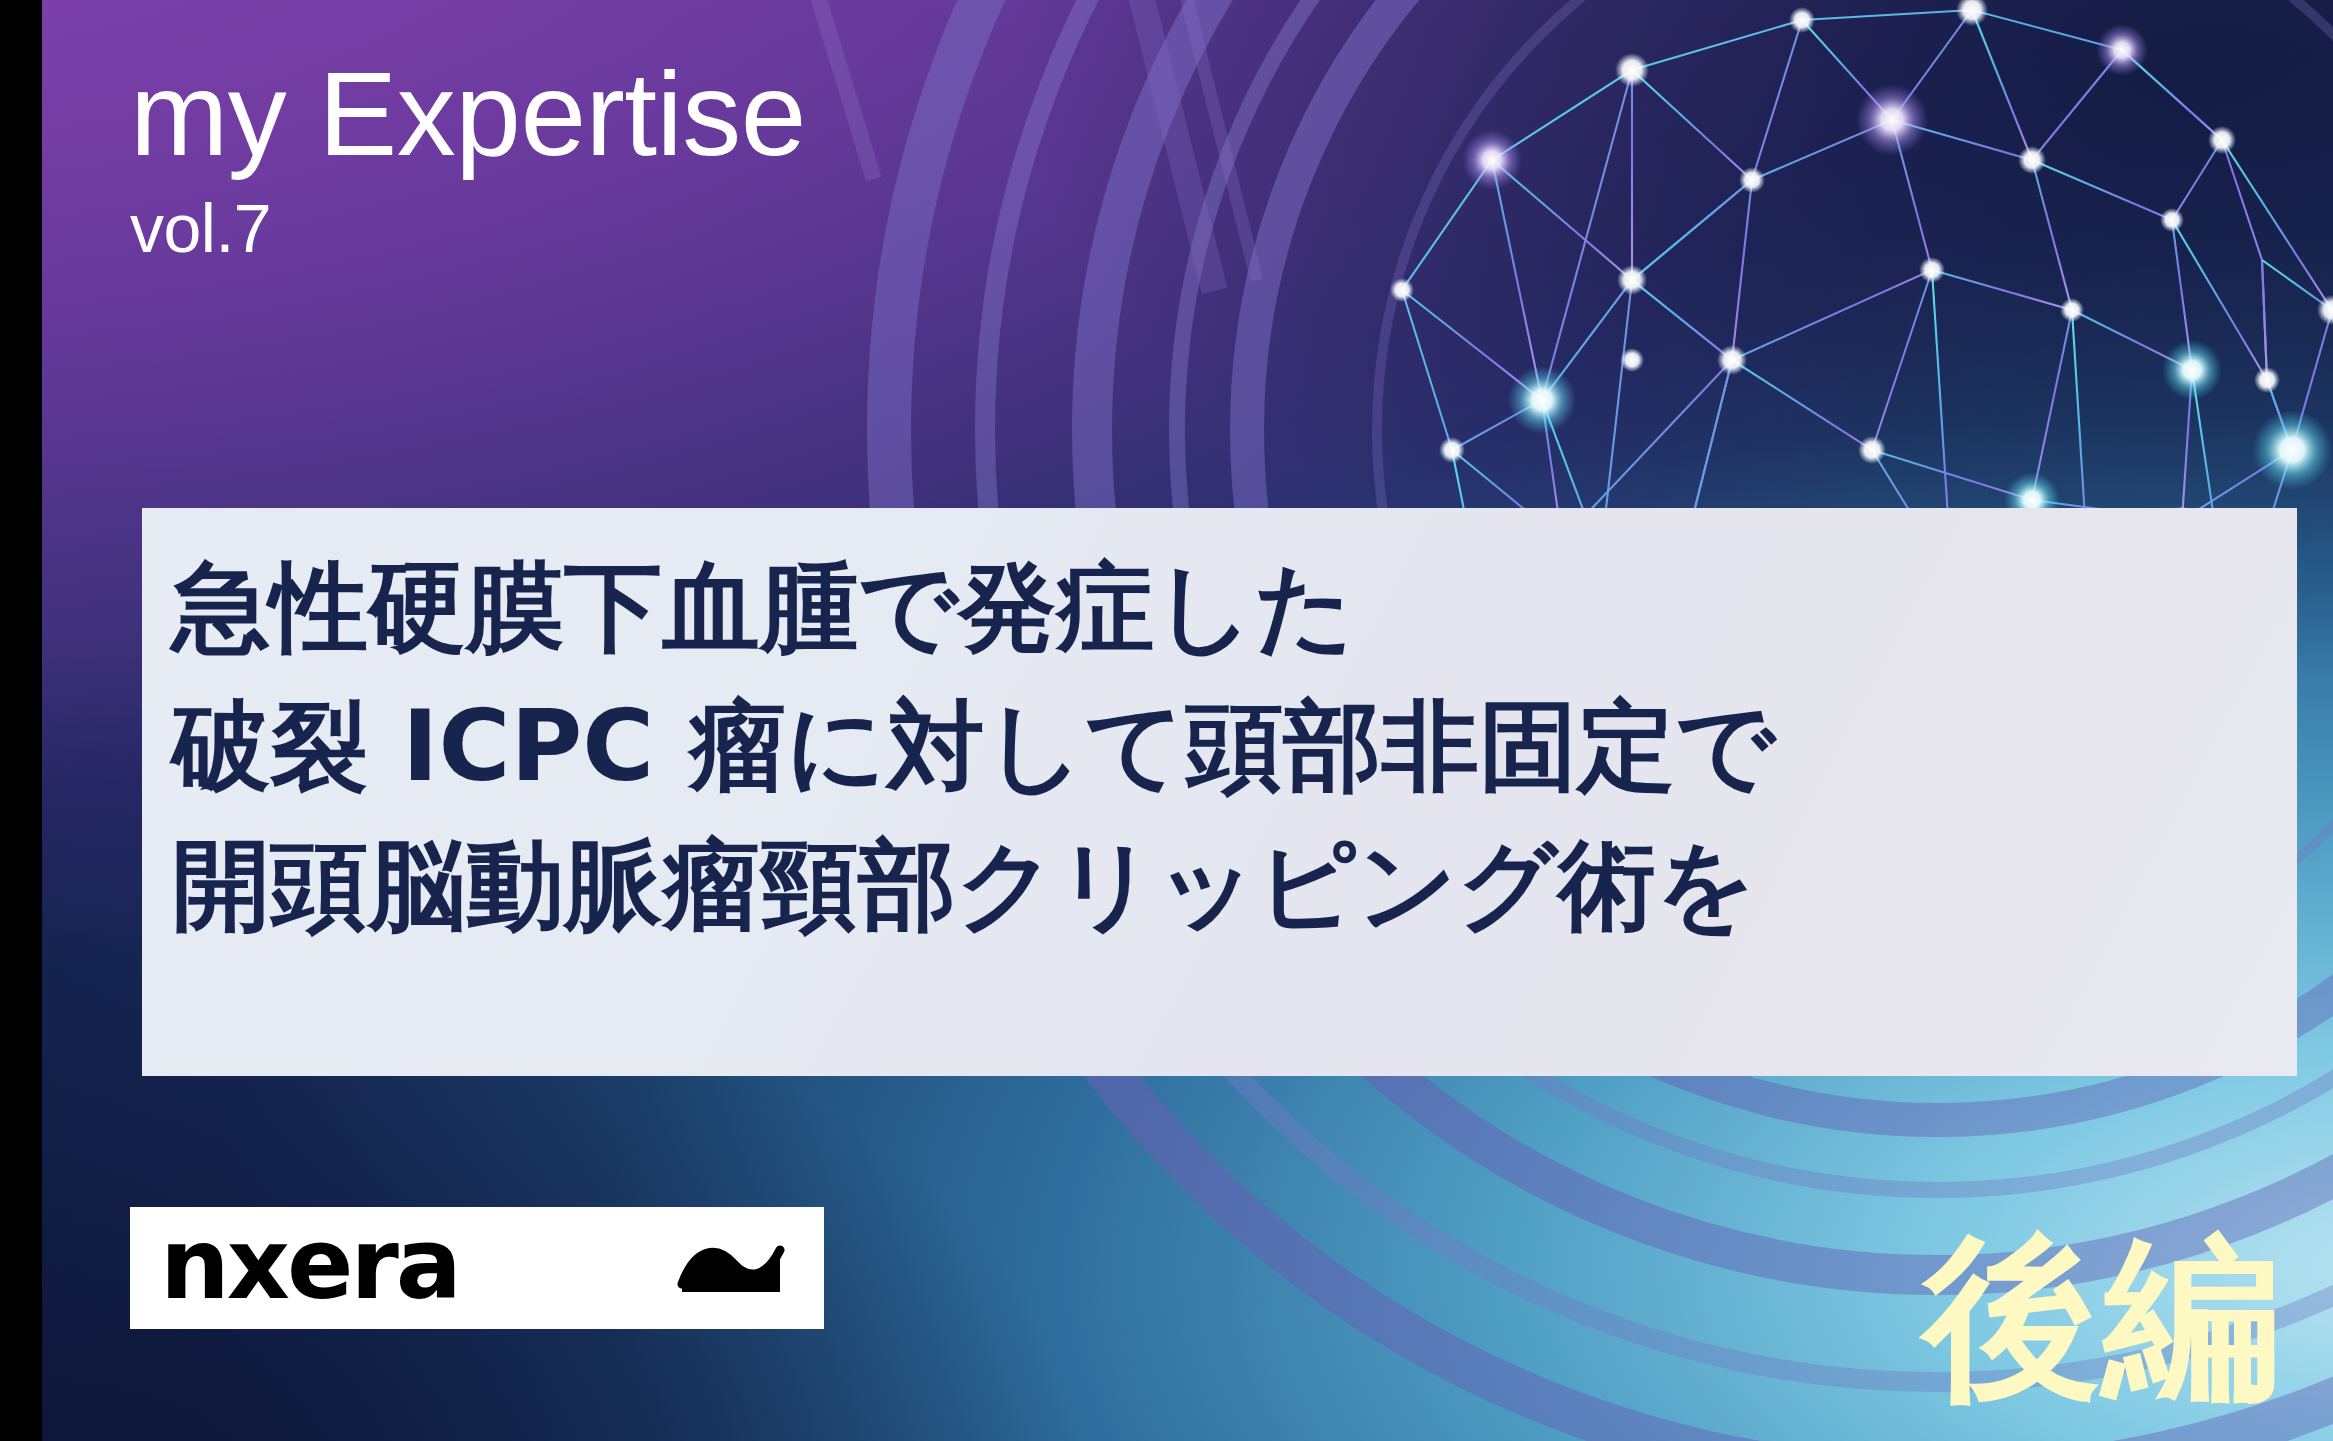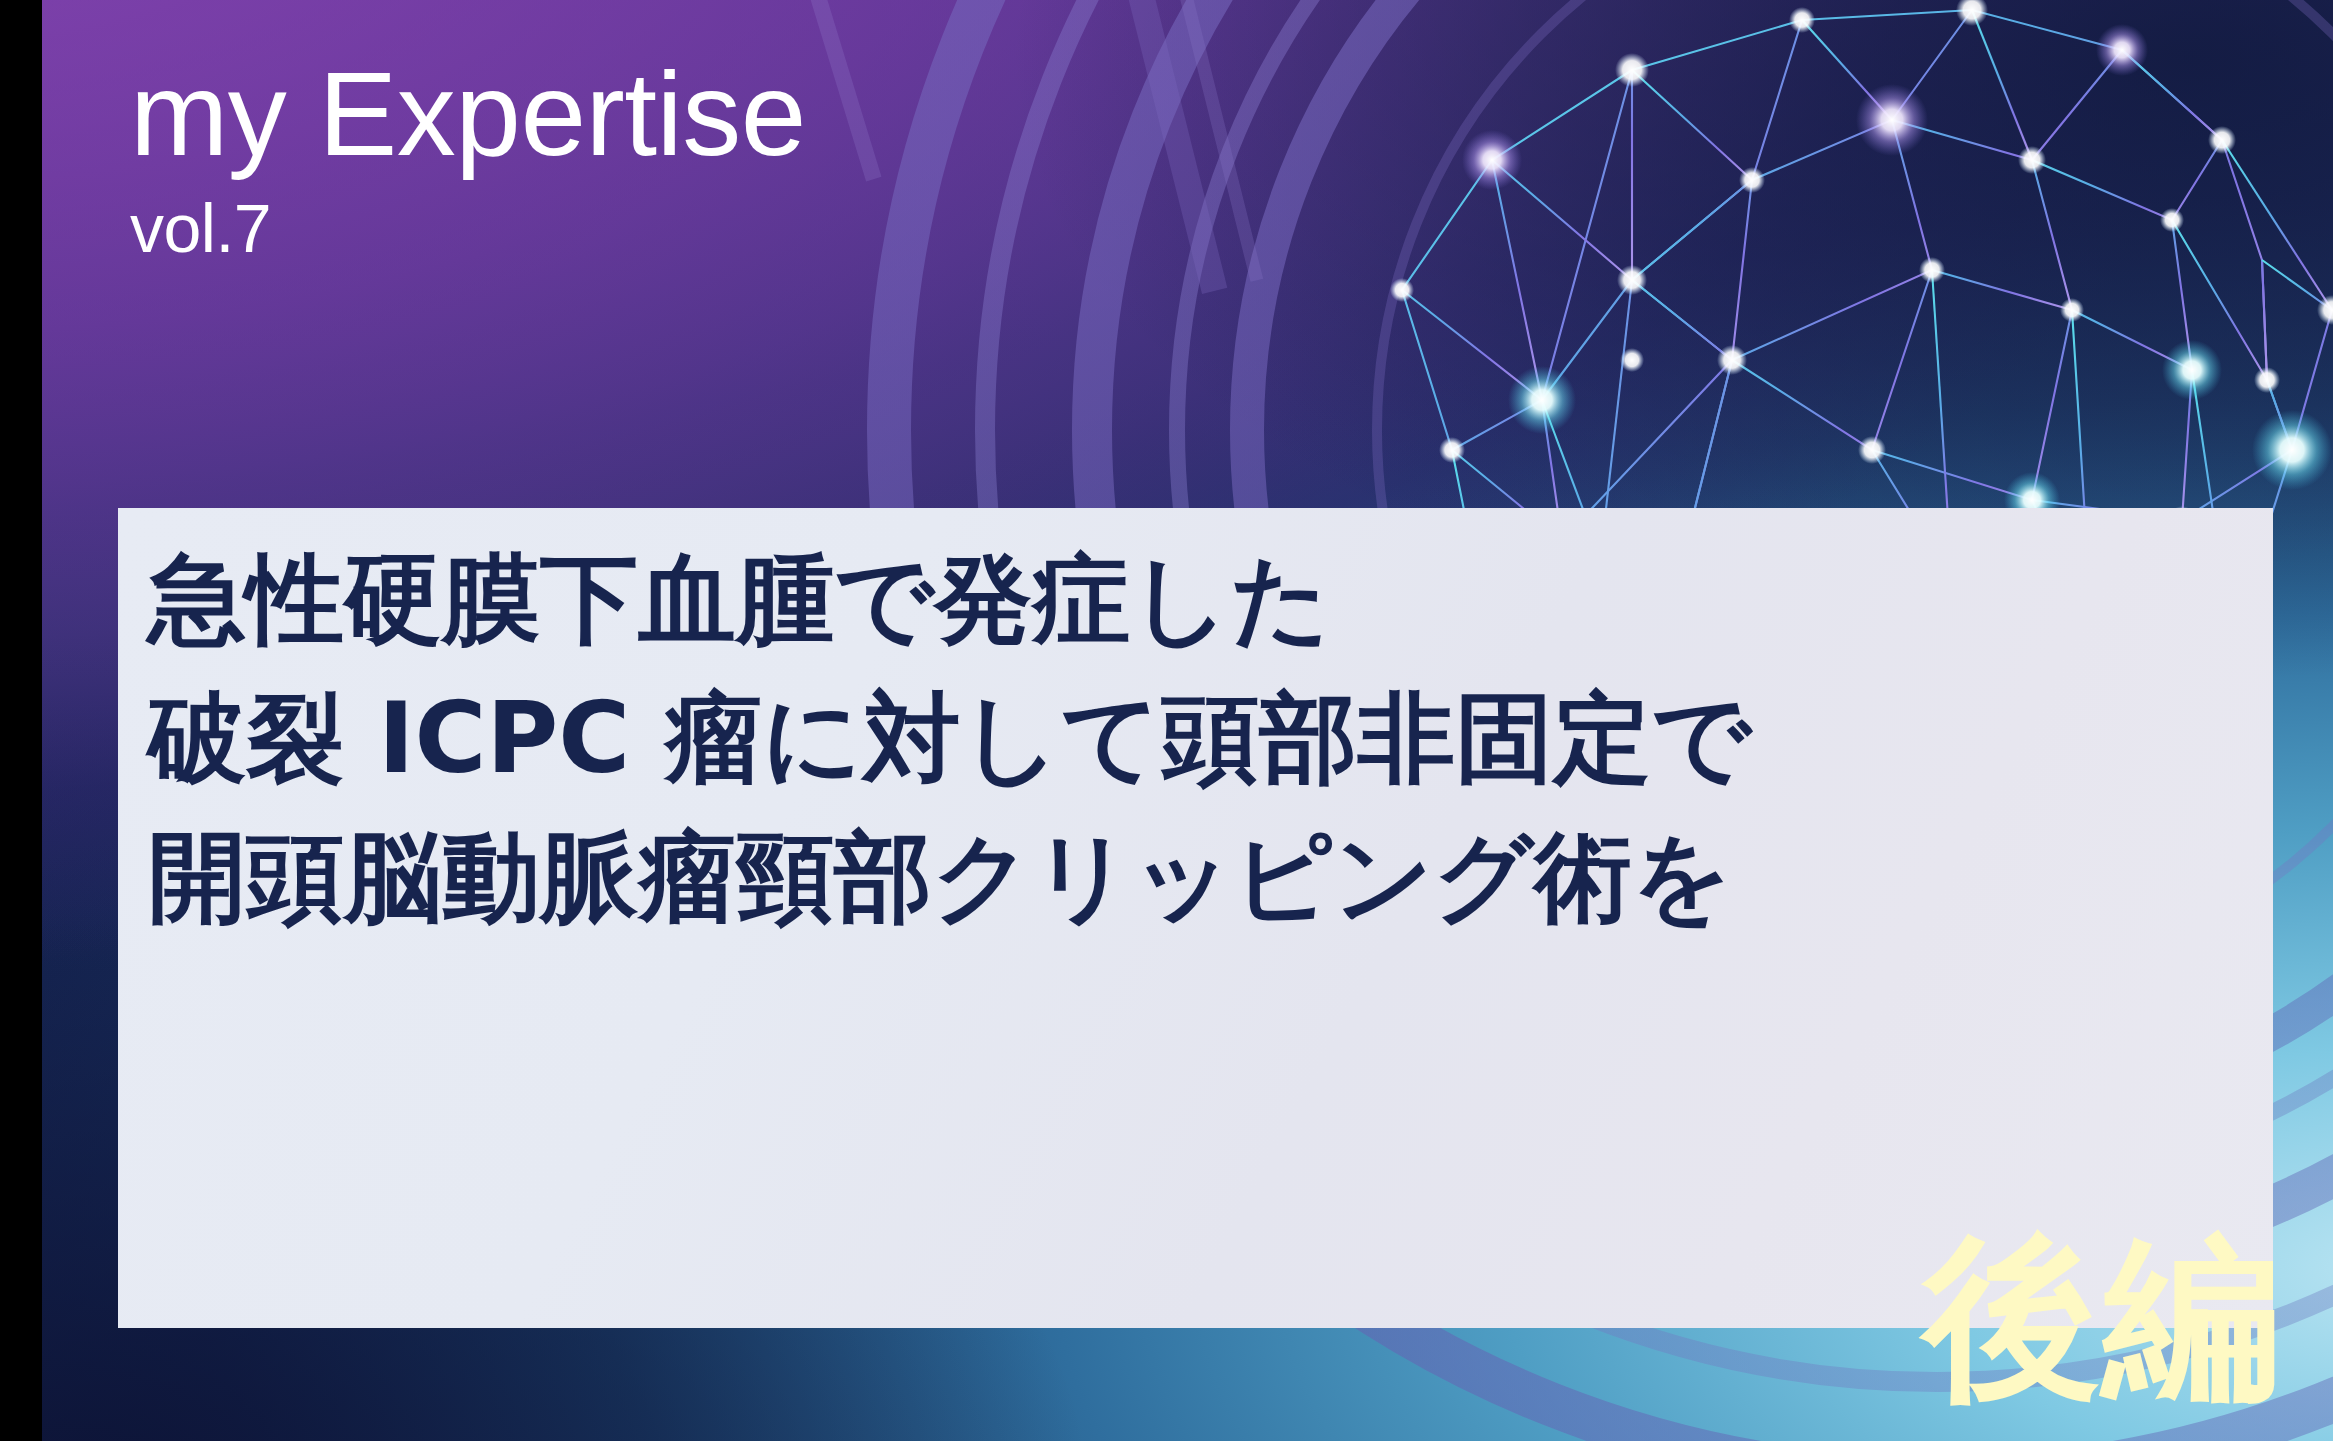--- a/index.html
+++ b/index.html
@@ -80,27 +80,27 @@
     line-height: 1.0;
     font-weight: 400;
     color: #ffffff;
     margin-top: 18px;
     letter-spacing: -0.5px;
   }
 
   
   .title-panel {
     position: absolute;
-    left: 76px;
+    left: 100px;
     top: 508px;
     width: 2155px;
-    height: 820px;
+    height: 568px;
     background: linear-gradient(118deg, #e7ebf4 0%, #e6eaf3 32%, #e4e5ef 58%, #e7e6ef 78%, #e9e9f1 100%);
     box-sizing: border-box;
-    padding: 22px 0 0 30px;
+    padding: 30px 0 0 30px;
   }
   .title-line {
     font-family: "DejaVu Sans", "Liberation Sans", sans-serif;
     font-weight: 700;
     font-size: 98px;
     line-height: 139px;
     color: #17244e;
     letter-spacing: 0px;
     white-space: nowrap;
   }
@@ -313,16 +313,26 @@
     <div class="kicker-main">my Expertise</div>
     <div class="kicker-vol">vol.7</div>
   </div>
 
   <div class="title-panel">
     <div class="title-line">急性硬膜下血腫で発症した</div>
     <div class="title-line">破裂 ICPC 瘤に対して頭部非固定で</div>
     <div class="title-line">開頭脳動脈瘤頸部クリッピング術を</div>
   </div>
 
+  <div class="logo">
+    <div class="logo-word">nxera</div>
+    <svg class="logo-mark" viewBox="0 0 150 92">
+      <path d="M6 14 L6 30 L0 30 L0 62 L6 62 L6 78 L150 78 L150 14 Z" fill="#ffffff"></path>
+      <path d="M22 20 L136 20 L136 72 L22 72 Z" fill="#ffffff"></path>
+      <path d="M26 62 C 40 24, 62 24, 78 42 C 92 58, 110 56, 124 28 L 124 70 L 26 70 Z" fill="#000000"></path>
+      <path d="M26 62 C 40 24, 62 24, 78 42 C 92 58, 110 56, 124 28" fill="none" stroke="#000000" stroke-width="9" stroke-linecap="round"></path>
+      <rect x="8" y="30" width="10" height="32" fill="#ffffff"></rect>
+    </svg>
+  </div>
 
   <div class="kouhen">後編</div>
 
 </div>
 
 </body></html>

